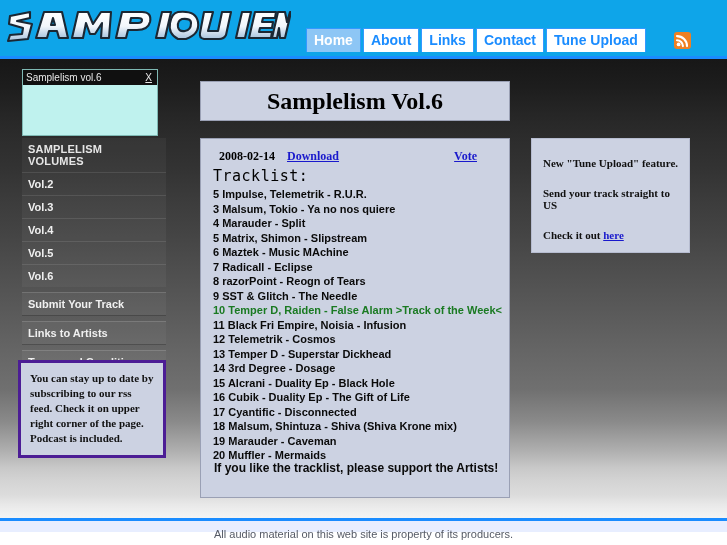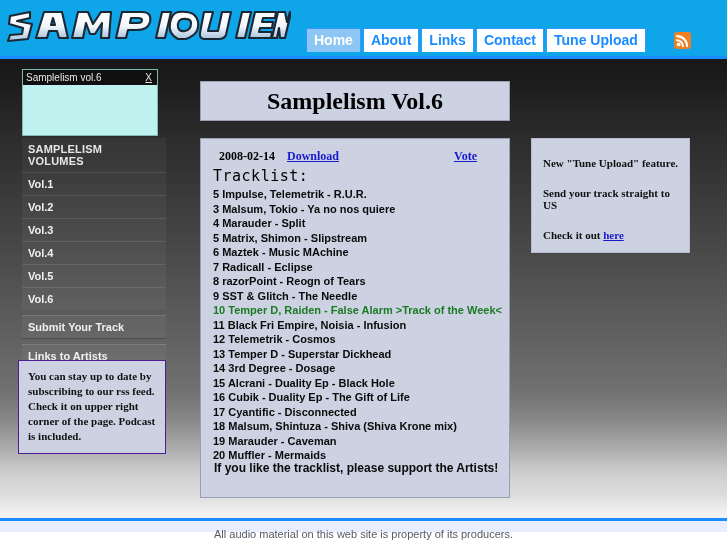--- a/index.html
+++ b/index.html
@@ -183,21 +183,21 @@
     border-bottom: 1px solid rgba(0,0,0,0.25);
   }
 
   
   .leftbox {
     position: absolute;
     left: 18px;
     top: 360px;
     width: 148px;
     background: #ccd2e2;
-    border: 1px solid #4c1d95;
+    border: 3px solid #4c1d95;
     box-sizing: border-box;
     padding: 8px 8px 9px 9px;
     font-family: "Liberation Serif", serif;
     font-size: 11px;
     font-weight: bold;
     color: #111111;
     line-height: 15px;
   }
 
   
@@ -361,21 +361,20 @@
 
   <div class="player">
     <div class="player-bar">
       <span>Samplelism vol.6</span>
       <span class="player-close">X</span>
     </div>
   </div>
 
   <div class="sidebar">
     <div class="menu-header">SAMPLELISM VOLUMES</div>
-    <div class="menu-item">Vol.1</div>
     <div class="menu-item">Vol.2</div>
     <div class="menu-item">Vol.3</div>
     <div class="menu-item">Vol.4</div>
     <div class="menu-item">Vol.5</div>
     <div class="menu-item">Vol.6</div>
     <div class="menu-gap"></div>
     <div class="menu-item standalone">Submit Your Track</div>
     <div class="menu-gap"></div>
     <div class="menu-item standalone">Links to Artists</div>
     <div class="menu-gap"></div>

